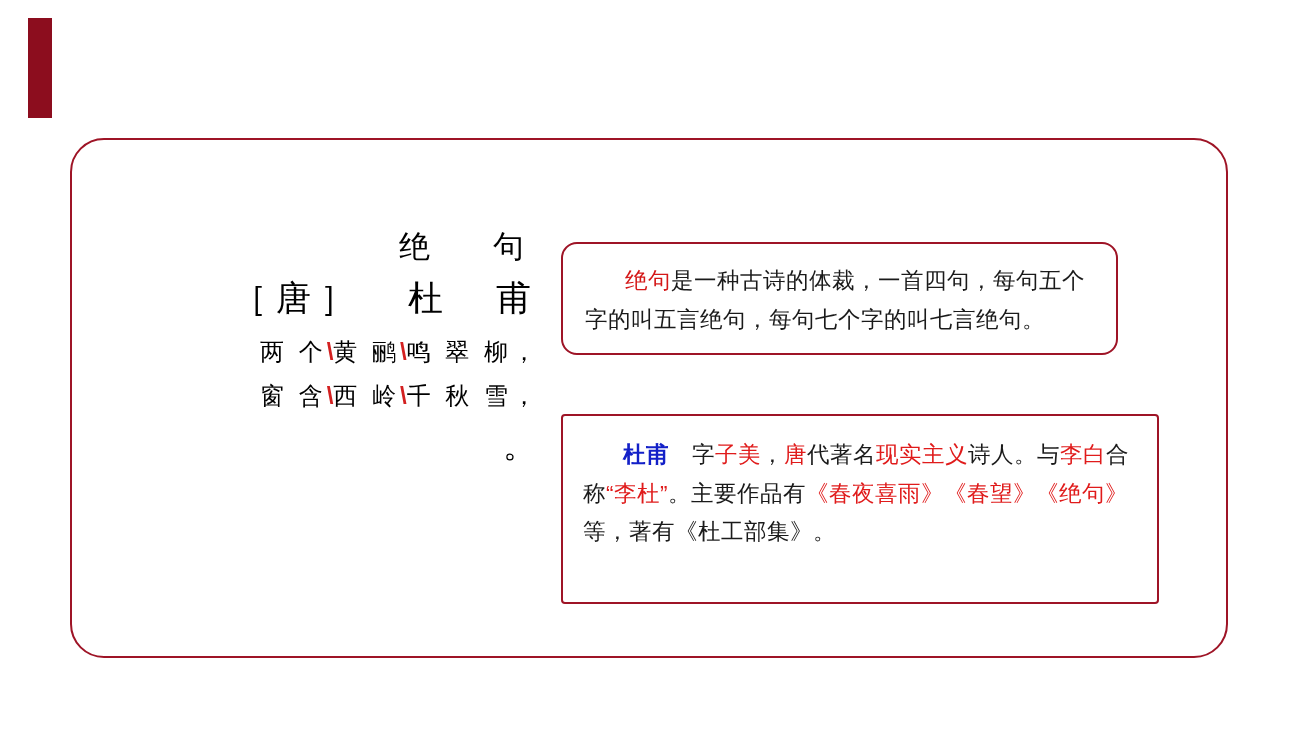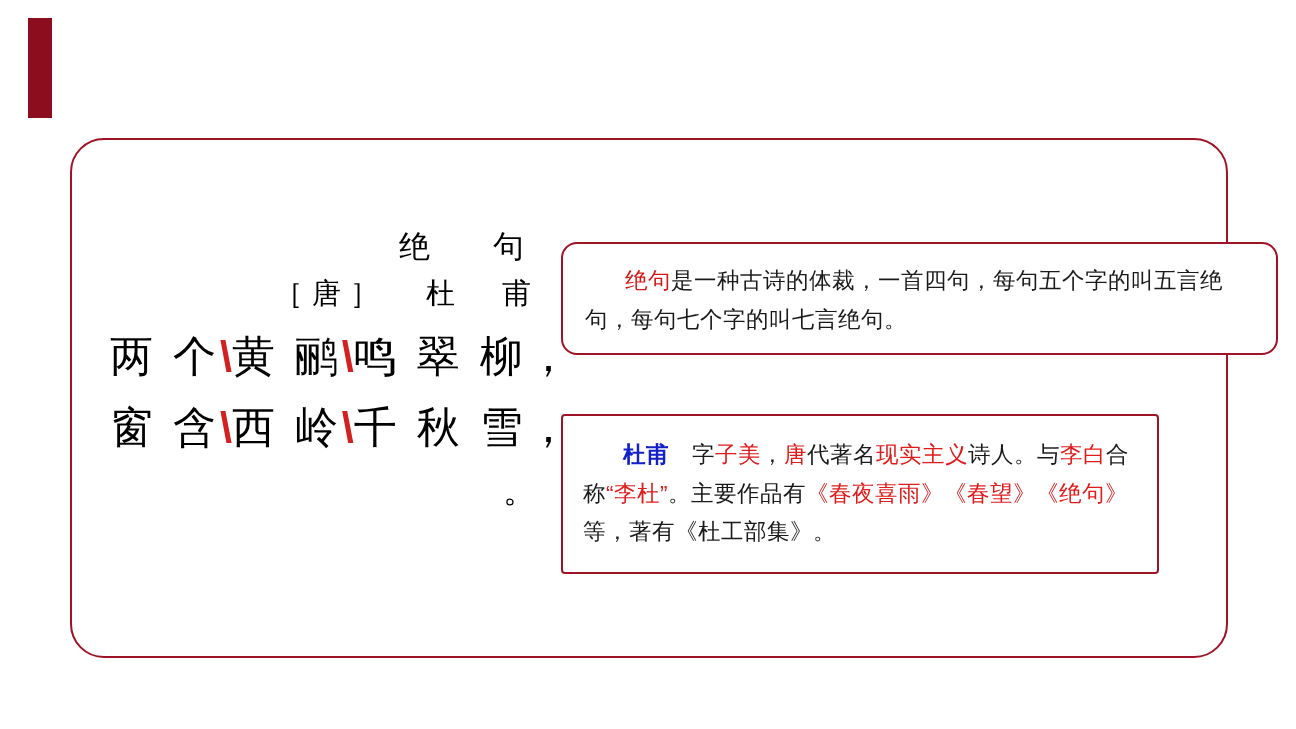--- a/index.html
+++ b/index.html
@@ -69,27 +69,27 @@
     line-height: 1.42;
     letter-spacing: 5px;
   }
   .poem .poem-title {
     font-size: 31px;
     letter-spacing: 16px;
     margin-bottom: 4px;
     padding-left: 12px;
   }
   .poem .poem-author {
-    font-size: 29px;
+    font-size: 35px;
     letter-spacing: 9px;
     margin-bottom: 12px;
     padding-left: 6px;
   }
   .poem .poem-line {
-    font-size: 43px;
+    font-size: 24px;
     letter-spacing: 4px;
     margin-bottom: 10px;
     white-space: nowrap;
   }
   .poem .slash {
     color: #d32020;
     font-weight: bold;
     letter-spacing: 0;
   }
   .poem .tail-dot {
@@ -100,30 +100,30 @@
   
   .note-box {
     position: absolute;
     box-sizing: border-box;
     border: 2px solid #9e1426;
     background: #ffffff;
   }
   .note-box-1 {
     left: 561px;
     top: 242px;
-    width: 717px;
+    width: 557px;
     height: 113px;
     border-radius: 16px;
     padding: 18px 22px 0 22px;
   }
   .note-box-2 {
     left: 561px;
     top: 414px;
     width: 598px;
-    height: 160px;
+    height: 190px;
     border-radius: 4px;
     padding: 20px 20px 0 20px;
   }
   .note-text {
     font-size: 22.5px;
     line-height: 1.72;
     color: #1a1a1a;
     letter-spacing: 0.5px;
   }
   .note-box-1 .note-text { text-indent: 40px; }

